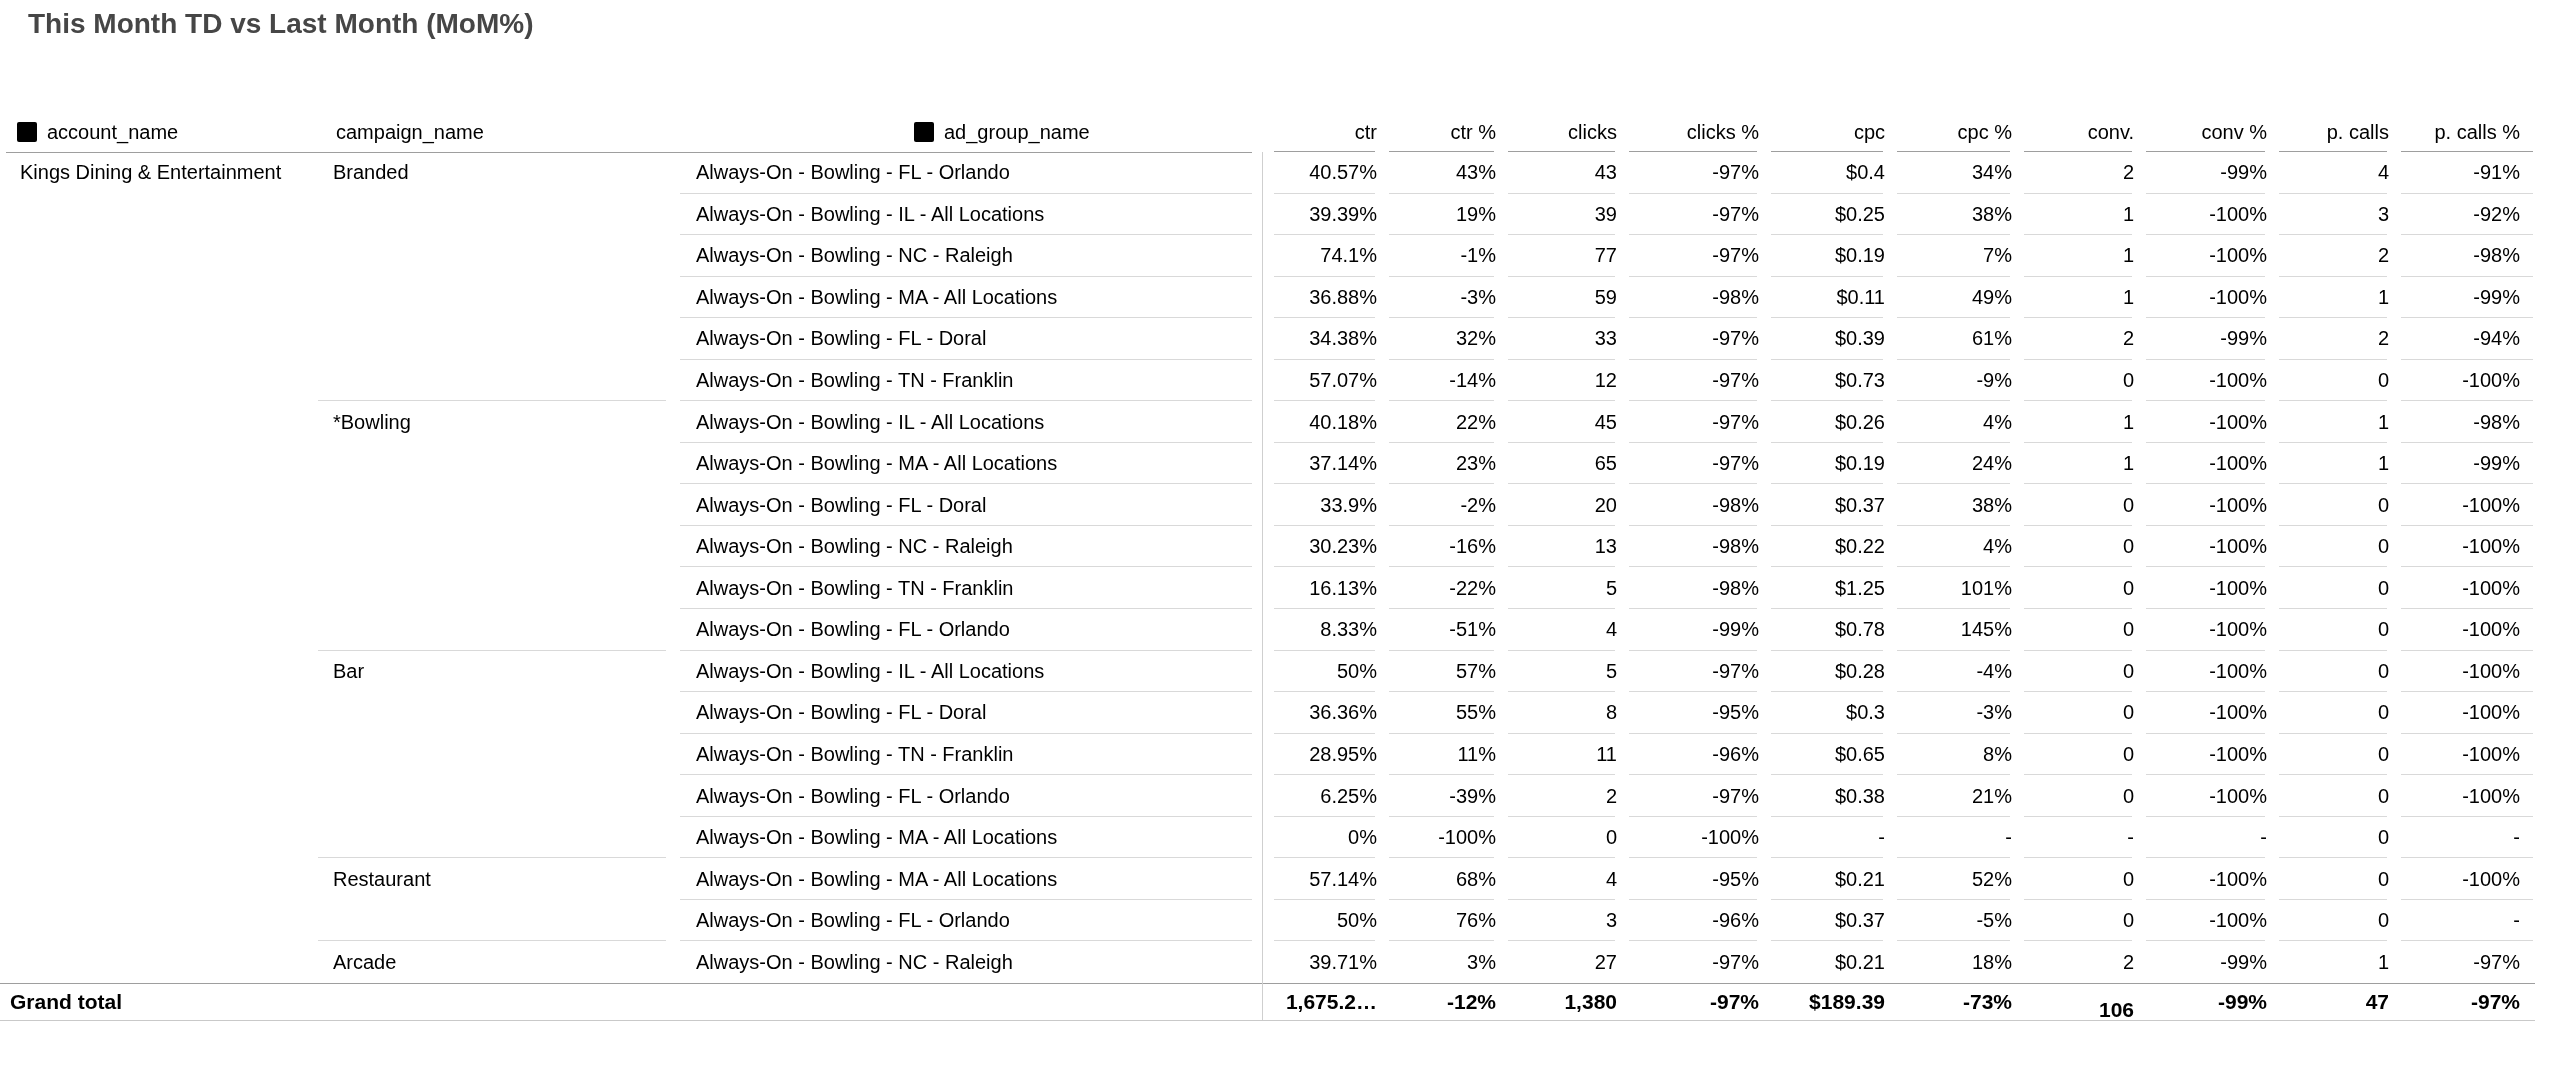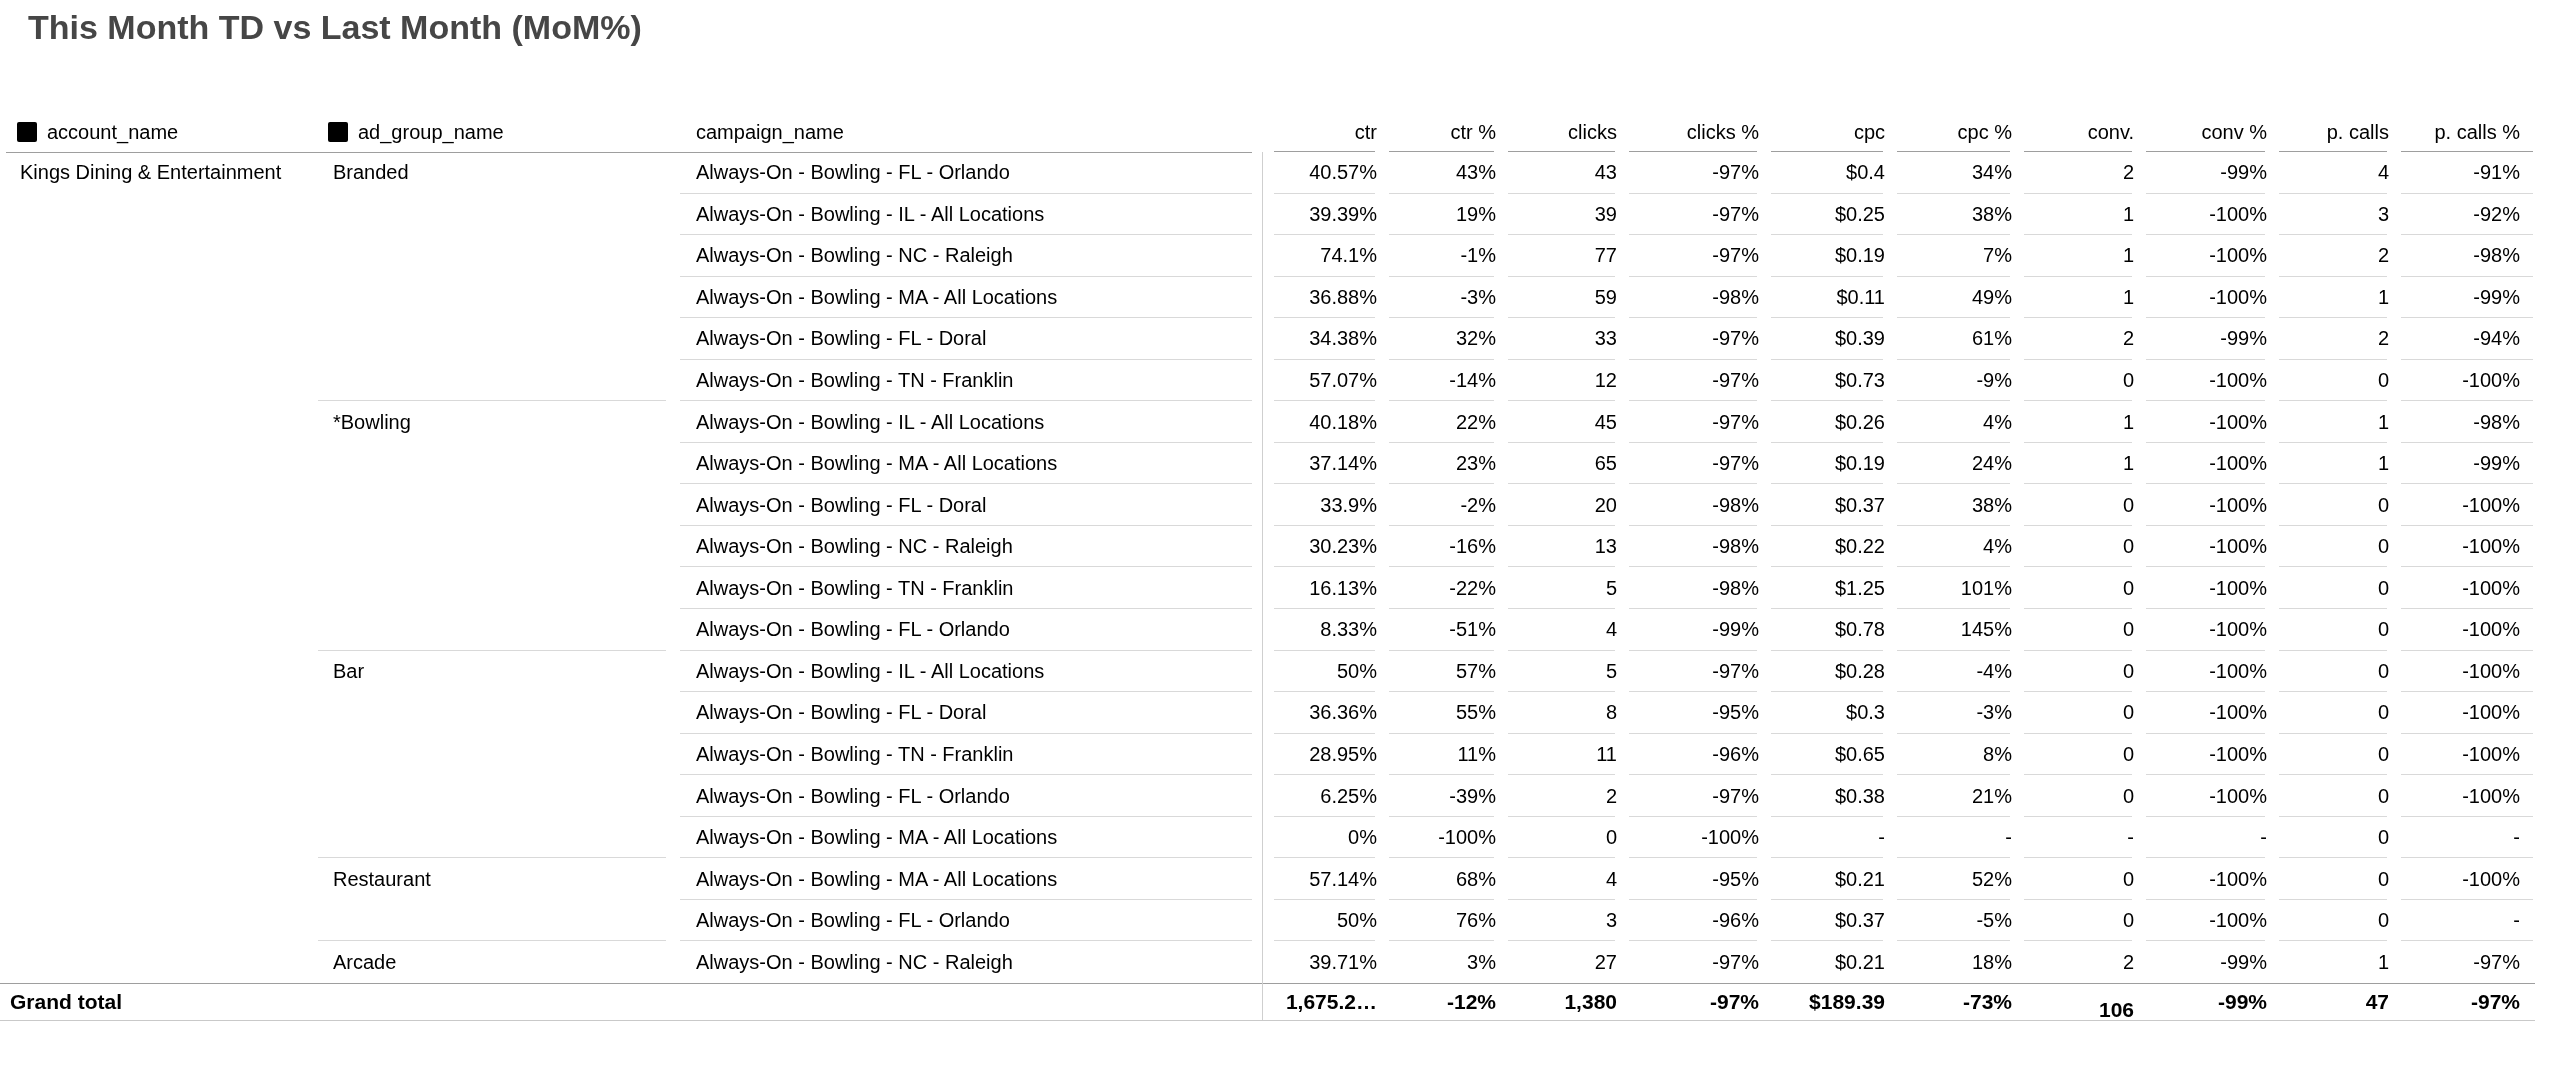--- a/index.html
+++ b/index.html
@@ -1,18 +1,18 @@
 <!DOCTYPE html>
 <html><head>
 <meta charset="utf-8">
 <style>
   html,body{margin:0;padding:0;background:#fff;}
   .page{position:relative;width:2560px;height:1079px;background:#fff;overflow:hidden;
         font-family:"Liberation Sans",sans-serif;color:#000;}
-  .title{position:absolute;left:28px;top:8px;margin:0;font-size:34px;font-weight:bold;color:#464646;}
+  .title{position:absolute;left:28px;top:8px;margin:0;font-size:28px;font-weight:bold;color:#464646;}
   .table{position:absolute;left:0;top:112px;width:2535px;height:950px;}
   .row{position:absolute;left:0;display:flex;align-items:center;}
   .cell{position:relative;height:100%;display:flex;align-items:center;
         font-size:20px;white-space:nowrap;box-sizing:border-box;overflow:hidden;}
   .cell.num{justify-content:flex-end;}
   .seg::after{content:"";position:absolute;bottom:0;height:1px;background:#d9d9d9;left:12px;right:2px;}
   .cell.c2.seg::after{left:4px;right:10px;}
   .cell.c1.seg::after{left:2px;right:10px;}
   .hseg::after{content:"";position:absolute;bottom:0;height:1px;background:#9e9e9e;left:12px;right:2px;}
   .hline{position:absolute;height:1px;background:#9e9e9e;}
@@ -25,26 +25,26 @@
 <body>
 
 <div class="page">
   <h1 class="title">This Month TD vs Last Month (MoM%)</h1>
   <div class="table" id="table">
       <div class="row" style="top: 0px; height: 40px;">
         <div class="cell c0" style="width: 316px; padding-left: 17px;">
           <span class="sq"></span>
           <span>account_name</span>
         </div>
+        <div class="cell c2" style="width: 586px; padding-left: 20px;">
+          <span>campaign_name</span>
+        </div>
         <div class="cell c1" style="width: 360px; padding-left: 12px;">
           <span class="sq"></span>
           <span>ad_group_name</span>
-        </div>
-        <div class="cell c2" style="width: 586px; padding-left: 20px;">
-          <span>campaign_name</span>
         </div>
         <div class="cell num hseg" style="width: 115px;">ctr</div>
         <div class="cell num hseg" style="width: 119px;">ctr %</div>
         <div class="cell num hseg" style="width: 121px;">clicks</div>
         <div class="cell num hseg" style="width: 142px;">clicks %</div>
         <div class="cell num hseg" style="width: 126px;">cpc</div>
         <div class="cell num hseg" style="width: 127px;">cpc %</div>
         <div class="cell num hseg" style="width: 122px;">conv.</div>
         <div class="cell num hseg" style="width: 133px;">conv %</div>
         <div class="cell num hseg" style="width: 122px;">p. calls</div>

